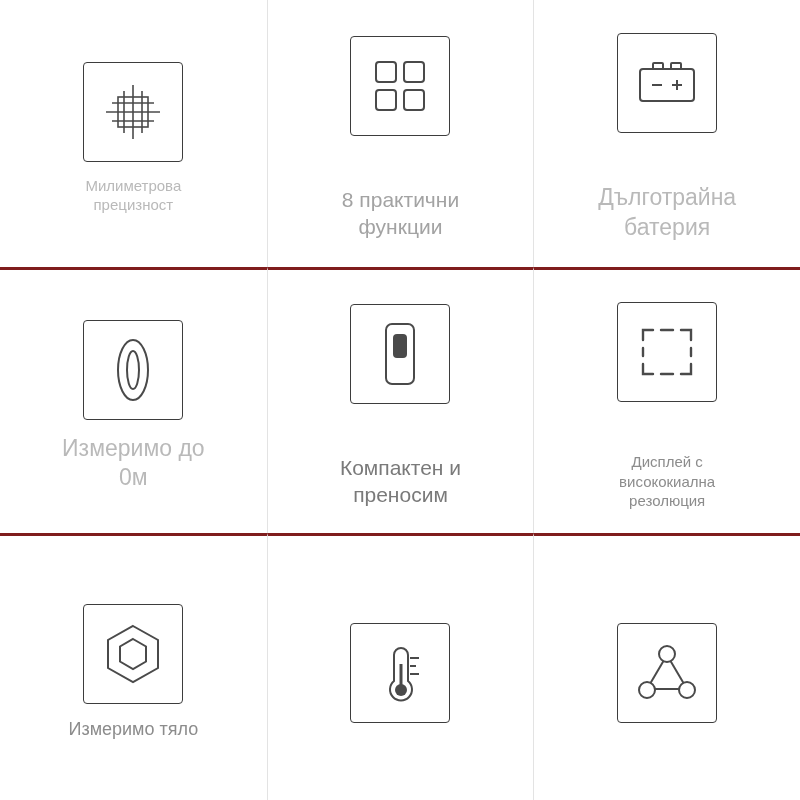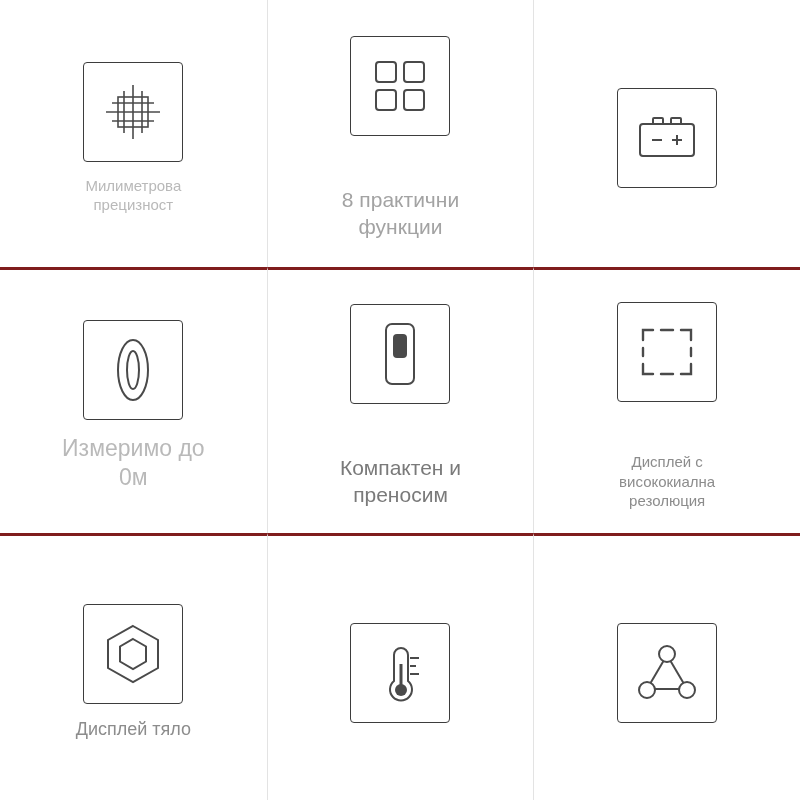--- a/index.html
+++ b/index.html
@@ -112,20 +112,22 @@
         <svg width="62" height="48" viewBox="0 0 62 48" fill="none" stroke="#4a4a4a" stroke-width="2">
           <rect x="4" y="10" width="54" height="32" rx="3"></rect>
           <rect x="17" y="4" width="10" height="6" rx="1"></rect>
           <rect x="35" y="4" width="10" height="6" rx="1"></rect>
           <line x1="16" y1="26" x2="26" y2="26"></line>
           <line x1="36" y1="26" x2="46" y2="26"></line>
           <line x1="41" y1="21" x2="41" y2="31"></line>
         </svg>
       </span>
     </div>
+    <div class="cell-label lbl-xl c-light">Дълготрайна
+батерия</div>
   </div>
 
   <div class="cell row-1 col-0">
     <div class="icon-box">
       <span>
         <svg width="44" height="70" viewBox="0 0 44 70" fill="none" stroke="#4a4a4a" stroke-width="2">
           <ellipse cx="22" cy="35" rx="15" ry="30"></ellipse>
           <ellipse cx="22" cy="35" rx="6" ry="19"></ellipse>
         </svg>
       </span>
@@ -169,21 +171,21 @@
 
   <div class="cell row-2 col-0">
     <div class="icon-box">
       <span>
         <svg width="60" height="62" viewBox="0 0 60 62" fill="none" stroke="#4a4a4a" stroke-width="2">
           <polygon points="30,3 55,17 55,45 30,59 5,45 5,17"></polygon>
           <polygon points="30,16 43,23.5 43,38.5 30,46 17,38.5 17,23.5"></polygon>
         </svg>
       </span>
     </div>
-    <div class="cell-label lbl-md c-dark">Дисплей тяло</div>
+    <div class="cell-label lbl-md c-dark">Измеримо тяло</div>
   </div>
 
   <div class="cell row-2 col-1">
     <div class="icon-box">
       <span>
         <svg width="52" height="66" viewBox="0 0 52 66" fill="none" stroke="#4a4a4a" stroke-width="2">
           <path d="M27 8 a7 7 0 0 1 7 7 v26 a11 11 0 1 1 -14 0 v-26 a7 7 0 0 1 7 -7 z"></path>
           <circle cx="27" cy="50" r="6" fill="#4a4a4a" stroke="none"></circle>
           <line x1="27" y1="24" x2="27" y2="47" stroke-width="3"></line>
           <line x1="36" y1="18" x2="45" y2="18"></line>

